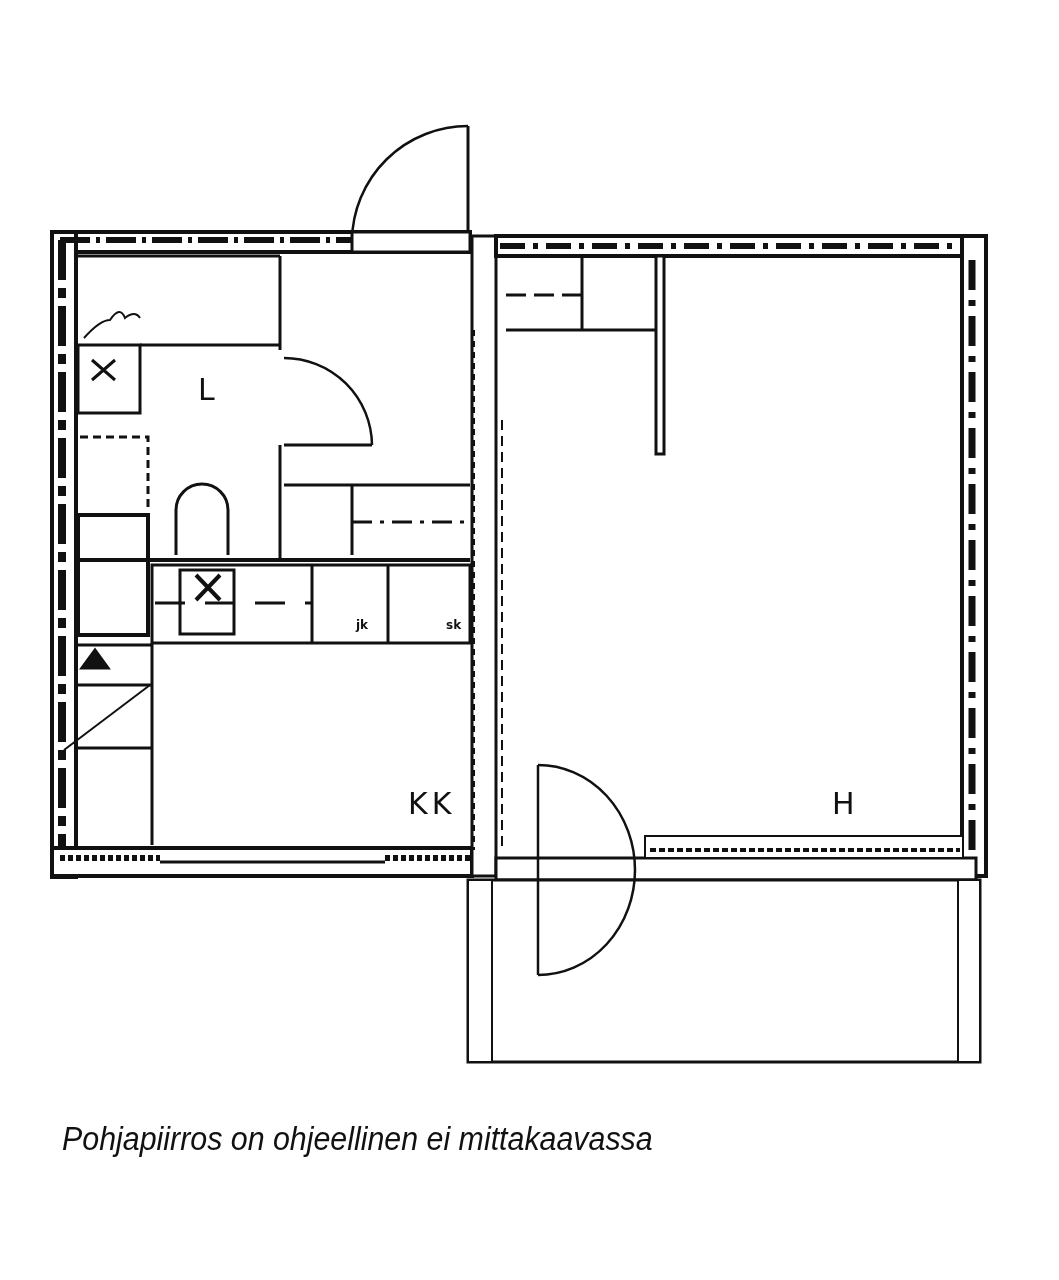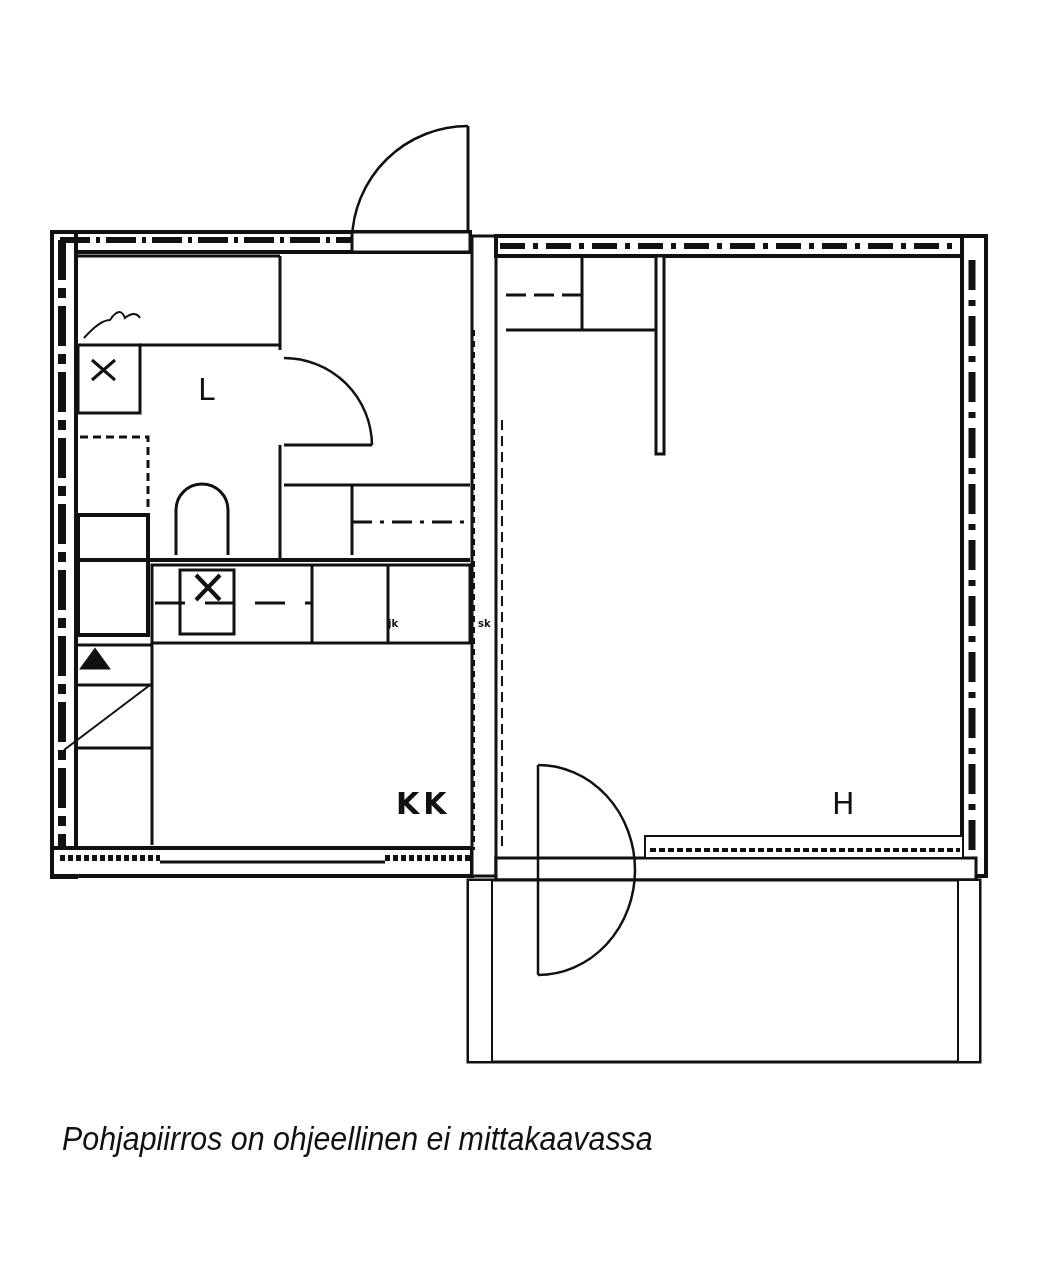--- a/index.html
+++ b/index.html
@@ -1,19 +1,19 @@
 <!DOCTYPE html>
 <html><head>
 <meta charset="utf-8">
 <style>
   html, body { margin:0; padding:0; background:#ffffff; }
   body { width:1059px; height:1280px; position:relative; overflow:hidden; font-family:"Liberation Sans", sans-serif; }
   #plan { position:absolute; left:0; top:0; width:1059px; height:1100px; }
   .room-label { position:absolute; font-family:"DejaVu Sans", sans-serif; color:#111; font-size:30px; letter-spacing:4px; }
-  .small-label { position:absolute; font-family:"DejaVu Sans", sans-serif; font-weight:bold; color:#111; font-size:10px;margin-left:32px; }
+  .small-label { position:absolute; font-family:"DejaVu Sans", sans-serif; font-weight:bold; color:#111; font-size:12px; }
   #caption { position:absolute; left:62px; top:1120px; font-family:"Liberation Sans", sans-serif; font-style:italic; font-size:33px; color:#111; transform:scaleX(0.92); transform-origin:left top; }
 </style>
 </head>
 <body>
 
 <svg id="plan" viewBox="0 0 1059 1100" xmlns="http://www.w3.org/2000/svg">
   <g fill="none" stroke="#111" stroke-width="3">
 
     <rect x="60" y="232" width="410" height="20" fill="#fff" stroke-width="4"></rect>
     <rect x="52" y="232" width="24" height="645" fill="#fff" stroke-width="4"></rect>
@@ -86,18 +86,18 @@
 
     <path d="M538 765 L538 975" stroke-width="2.5"></path>
     <path d="M538 765 A97 105 0 0 1 538 975" stroke-width="2.5"></path>
 
     <line x1="474" y1="330" x2="474" y2="850" stroke-dasharray="6 5" stroke-width="2"></line>
     <line x1="502" y1="420" x2="502" y2="850" stroke-dasharray="10 6" stroke-width="2"></line>
   </g>
 </svg>
 
 <div class="room-label" style="left:198px; top:372px;">L</div>
-<div class="room-label" style="left:396px; top:786px;font-weight:bold;">KK</div>
+<div class="room-label" style="left:408px; top:786px;">KK</div>
 <div class="room-label" style="left:832px; top:786px;">H</div>
 <div class="small-label" style="left:356px; top:618px;">jk</div>
 <div class="small-label" style="left:446px; top:618px;">sk</div>
 
 <div id="caption">Pohjapiirros on ohjeellinen ei mittakaavassa</div>
 
 </body></html>

